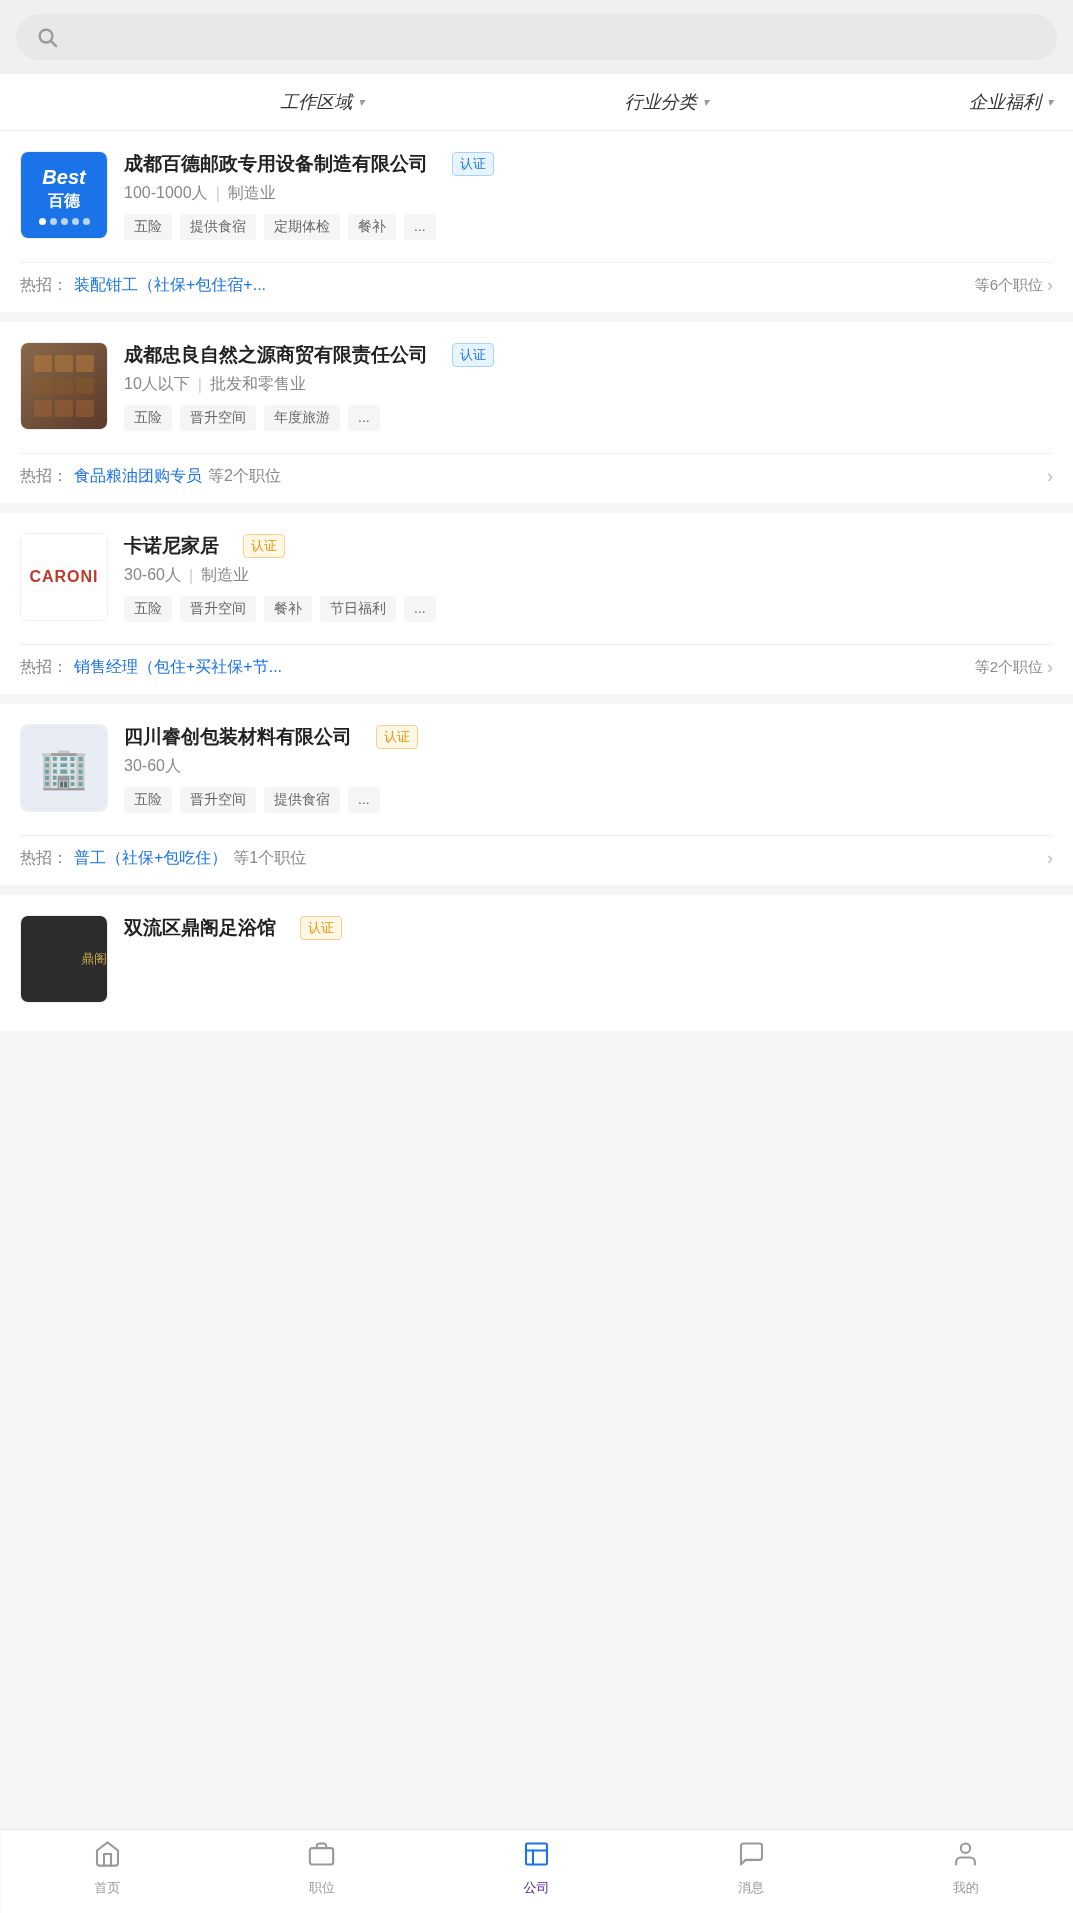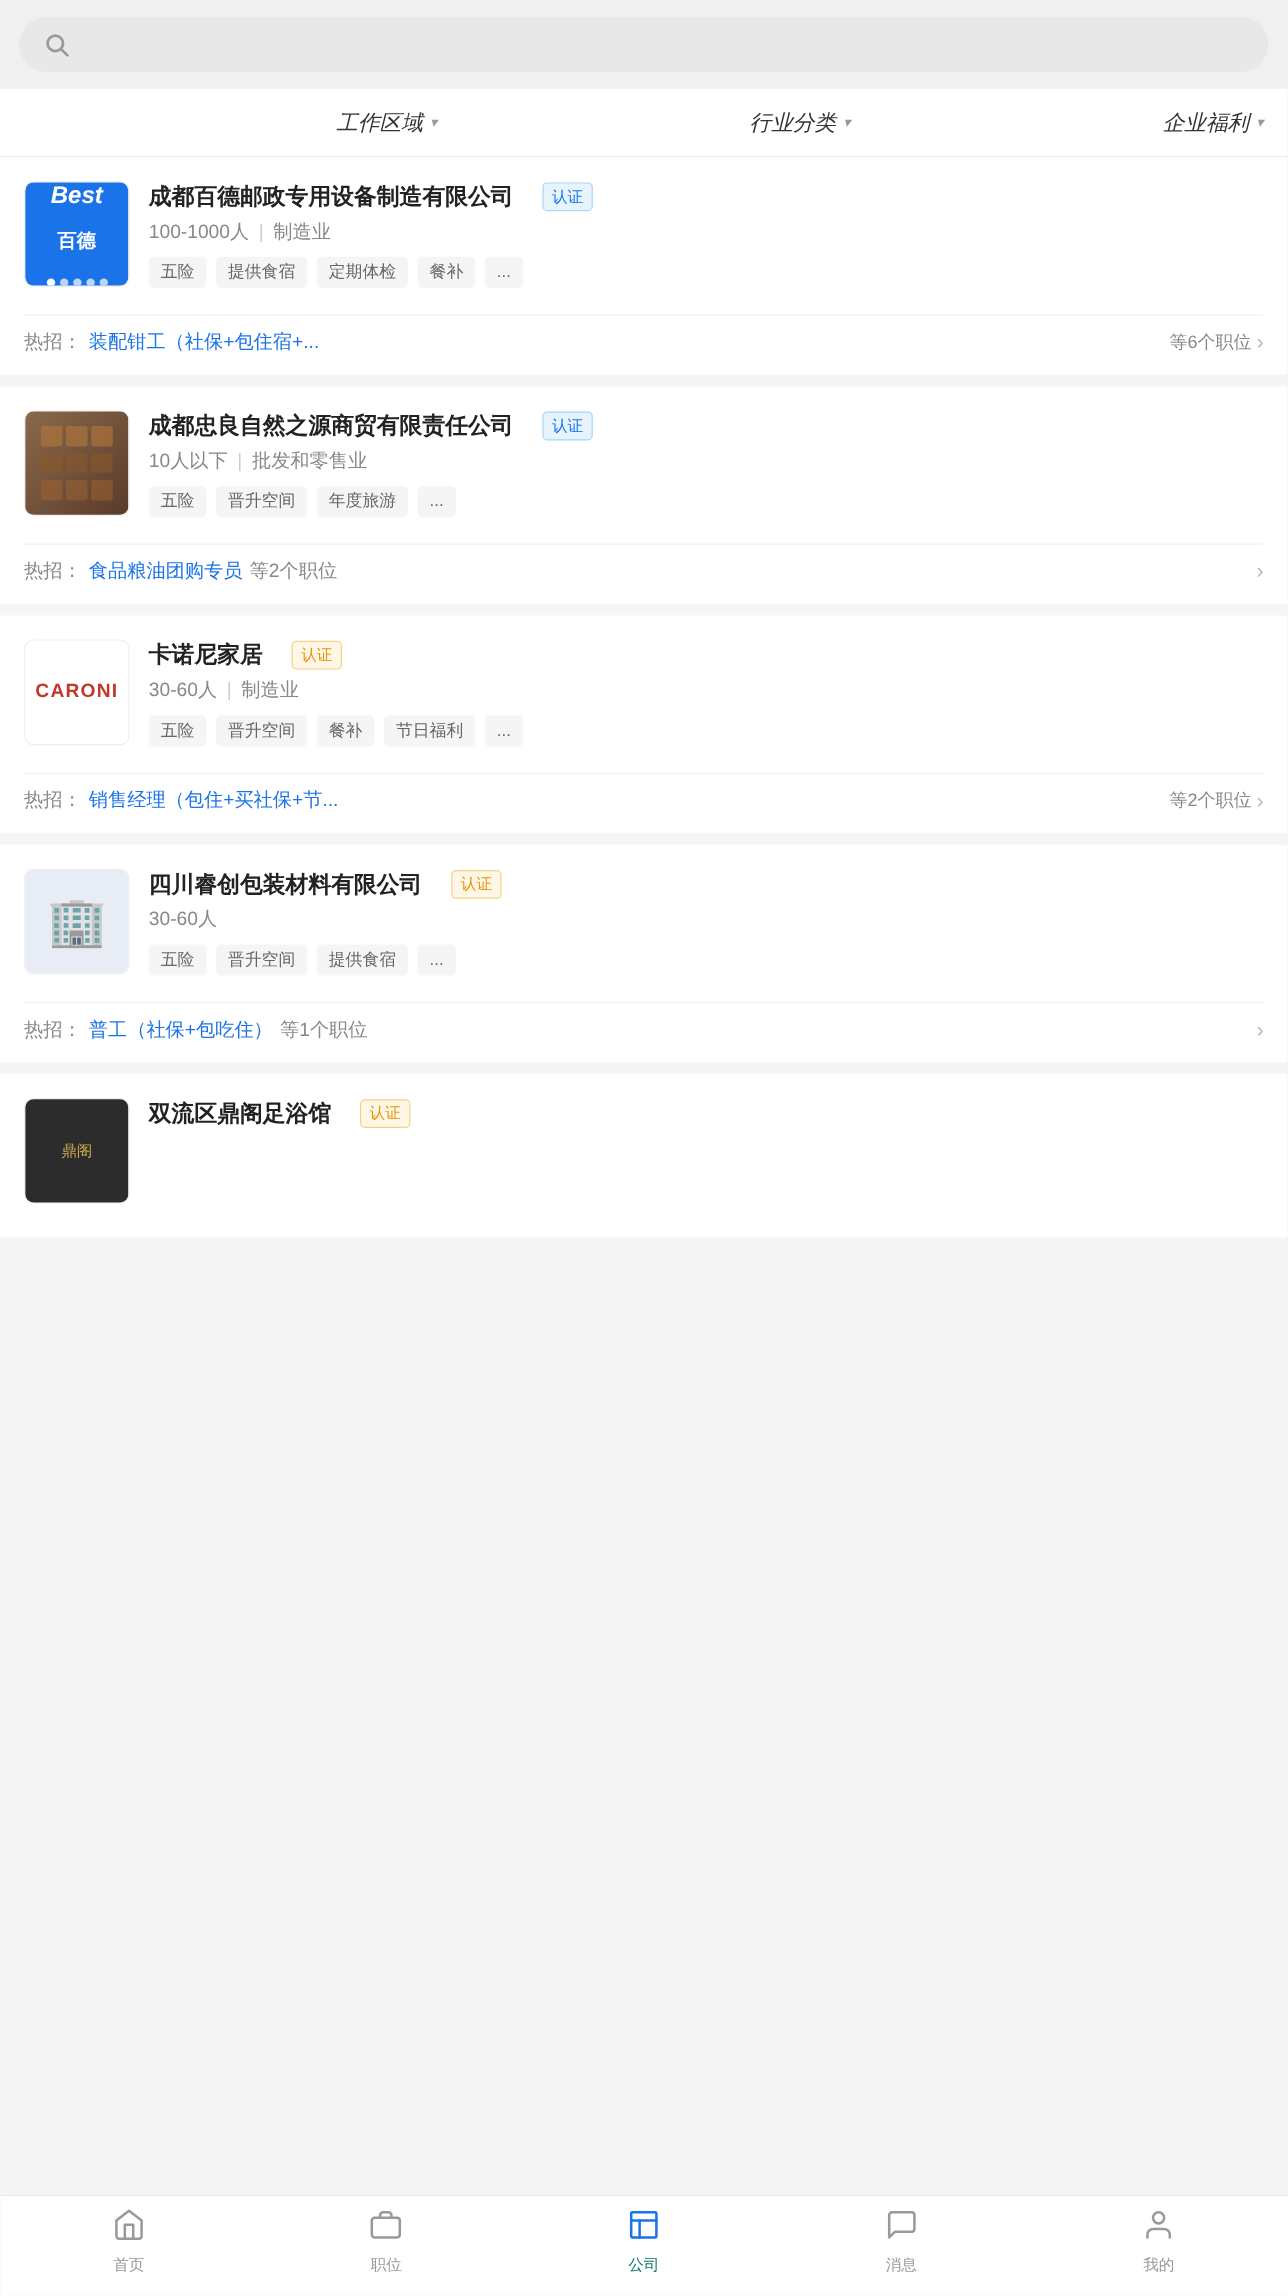--- a/index.html
+++ b/index.html
@@ -100,21 +100,20 @@
     .company-logo-best {
       background: #1a73e8;
       border-radius: 8px;
       width: 88px;
       height: 88px;
       display: flex;
       flex-direction: column;
       align-items: center;
       justify-content: center;
       position: relative;
-      gap: 14px;
     }
     .logo-best-text {
       color: #fff;
       font-size: 20px;
       font-weight: bold;
       font-style: italic;
     }
     .logo-baide-text {
       color: #fff;
       font-size: 16px;
@@ -163,21 +162,21 @@
       font-size: 40px;
       color: #c5cdd8;
     }
 
     .company-logo-dark {
       background: #2c2c2c;
       width: 88px;
       height: 88px;
       display: flex;
       align-items: center;
-      justify-content: center;
+      justify-content: flex-end;
       overflow: hidden;
     }
     .dark-logo-text {
       color: #c9a84c;
       font-size: 13px;
       text-align: center;
       line-height: 1.3;
     }
 
     .company-info {
@@ -304,21 +303,21 @@
       color: #999;
     }
     .nav-icon.active {
       color: #1a73e8;
     }
     .nav-label {
       font-size: 13px;
       color: #999;
     }
     .nav-label.active {
-      color: #0f766e;
+      color: #4c1d95;
     }
 
     
     .logo-store {
       width: 88px;
       height: 88px;
       background: linear-gradient(135deg, #8a6a4a 0%, #5a3a2a 100%);
       display: flex;
       align-items: center;
       justify-content: center;

